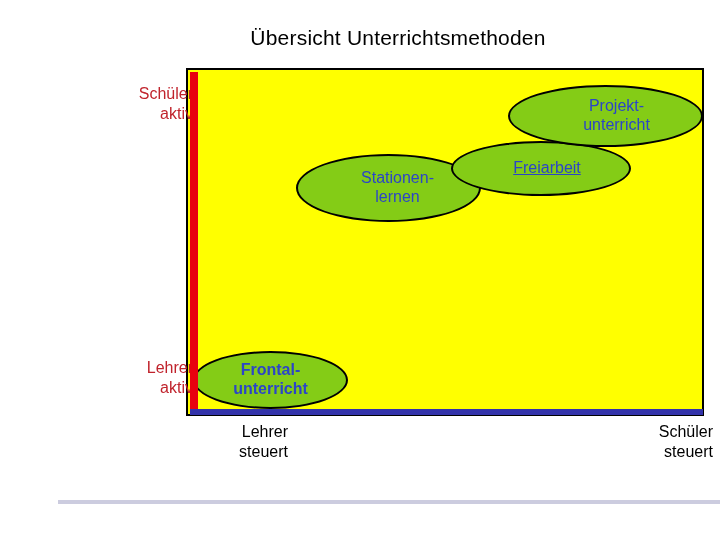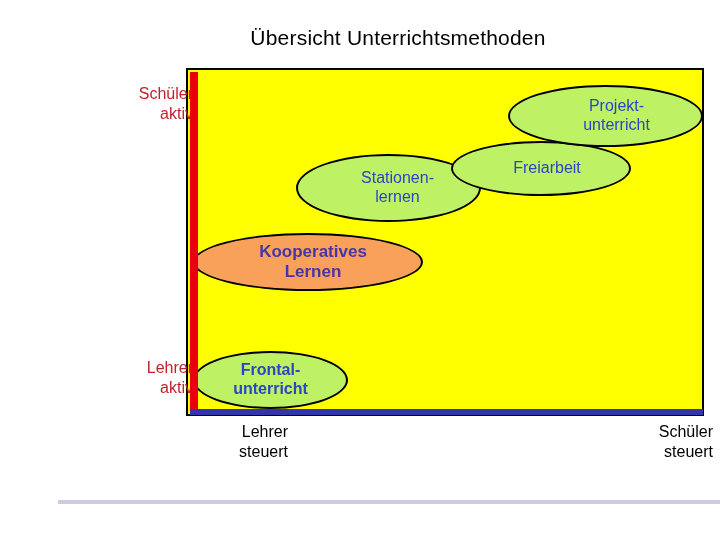--- a/index.html
+++ b/index.html
@@ -105,21 +105,21 @@
     line-height: 1.18;
     white-space: pre-line;
   }
   .node .node-label {
     display: block;
     width: 100%;
     padding: 0 4px;
     box-sizing: border-box;
   }
   .node.aqua {
-    background: #bef264;
+    background: #84cc16;
     color: #2b45c8;
     font-size: 16px;
     font-weight: normal;
   }
   .node.orange {
     background: #f9a15a;
     color: #4634a8;
     font-size: 17px;
     font-weight: bold;
   }
@@ -127,21 +127,21 @@
   
   #node-projektunterricht { left: 470px; top: 85px;  width: 195px; height: 62px; z-index: 5; }
   #node-freiarbeit        { left: 413px; top: 141px; width: 180px; height: 55px; z-index: 4; }
   #node-stationenlernen   { left: 258px; top: 154px; width: 185px; height: 68px; z-index: 3; }
   #node-kooperatives      { left: 155px; top: 233px; width: 230px; height: 58px; z-index: 3; }
   #node-direkte           { left: 155px; top: 286px; width: 155px; height: 50px; z-index: 2; }
   #node-frontal           { left: 155px; top: 351px; width: 155px; height: 58px; z-index: 2; }
 
   
   #node-projektunterricht .node-label { padding-left: 26px; }
-  #node-freiarbeit .node-label        { padding-left: 16px; }
+  #node-freiarbeit .node-label        { padding-left: 16px; text-decoration: underline; }
   #node-stationenlernen .node-label   { padding-left: 22px; }
   #node-kooperatives .node-label      { padding-left: 14px; }
   #node-direkte .node-label           { padding-left: 4px; }
   #node-frontal .node-label           { padding-left: 4px; font-weight: bold; }
 
   
   .footer-divider {
     position: absolute;
     left: 20px;
     top: 500px;
@@ -181,24 +181,20 @@
 
   <div class="node aqua" id="node-freiarbeit">
     <span class="node-label">Freiarbeit</span>
   </div>
 
   <div class="node aqua" id="node-stationenlernen">
     <span class="node-label">Stationen-
 lernen</span>
   </div>
 
-  <div class="node orange" id="node-kooperatives">
-    <span class="node-label">Kooperatives
-Lernen</span>
-  </div>
 
 
   <div class="node aqua" id="node-frontal">
     <span class="node-label">Frontal-
 unterricht</span>
   </div>
 
   <div class="footer-divider"></div>
 
 </div>

